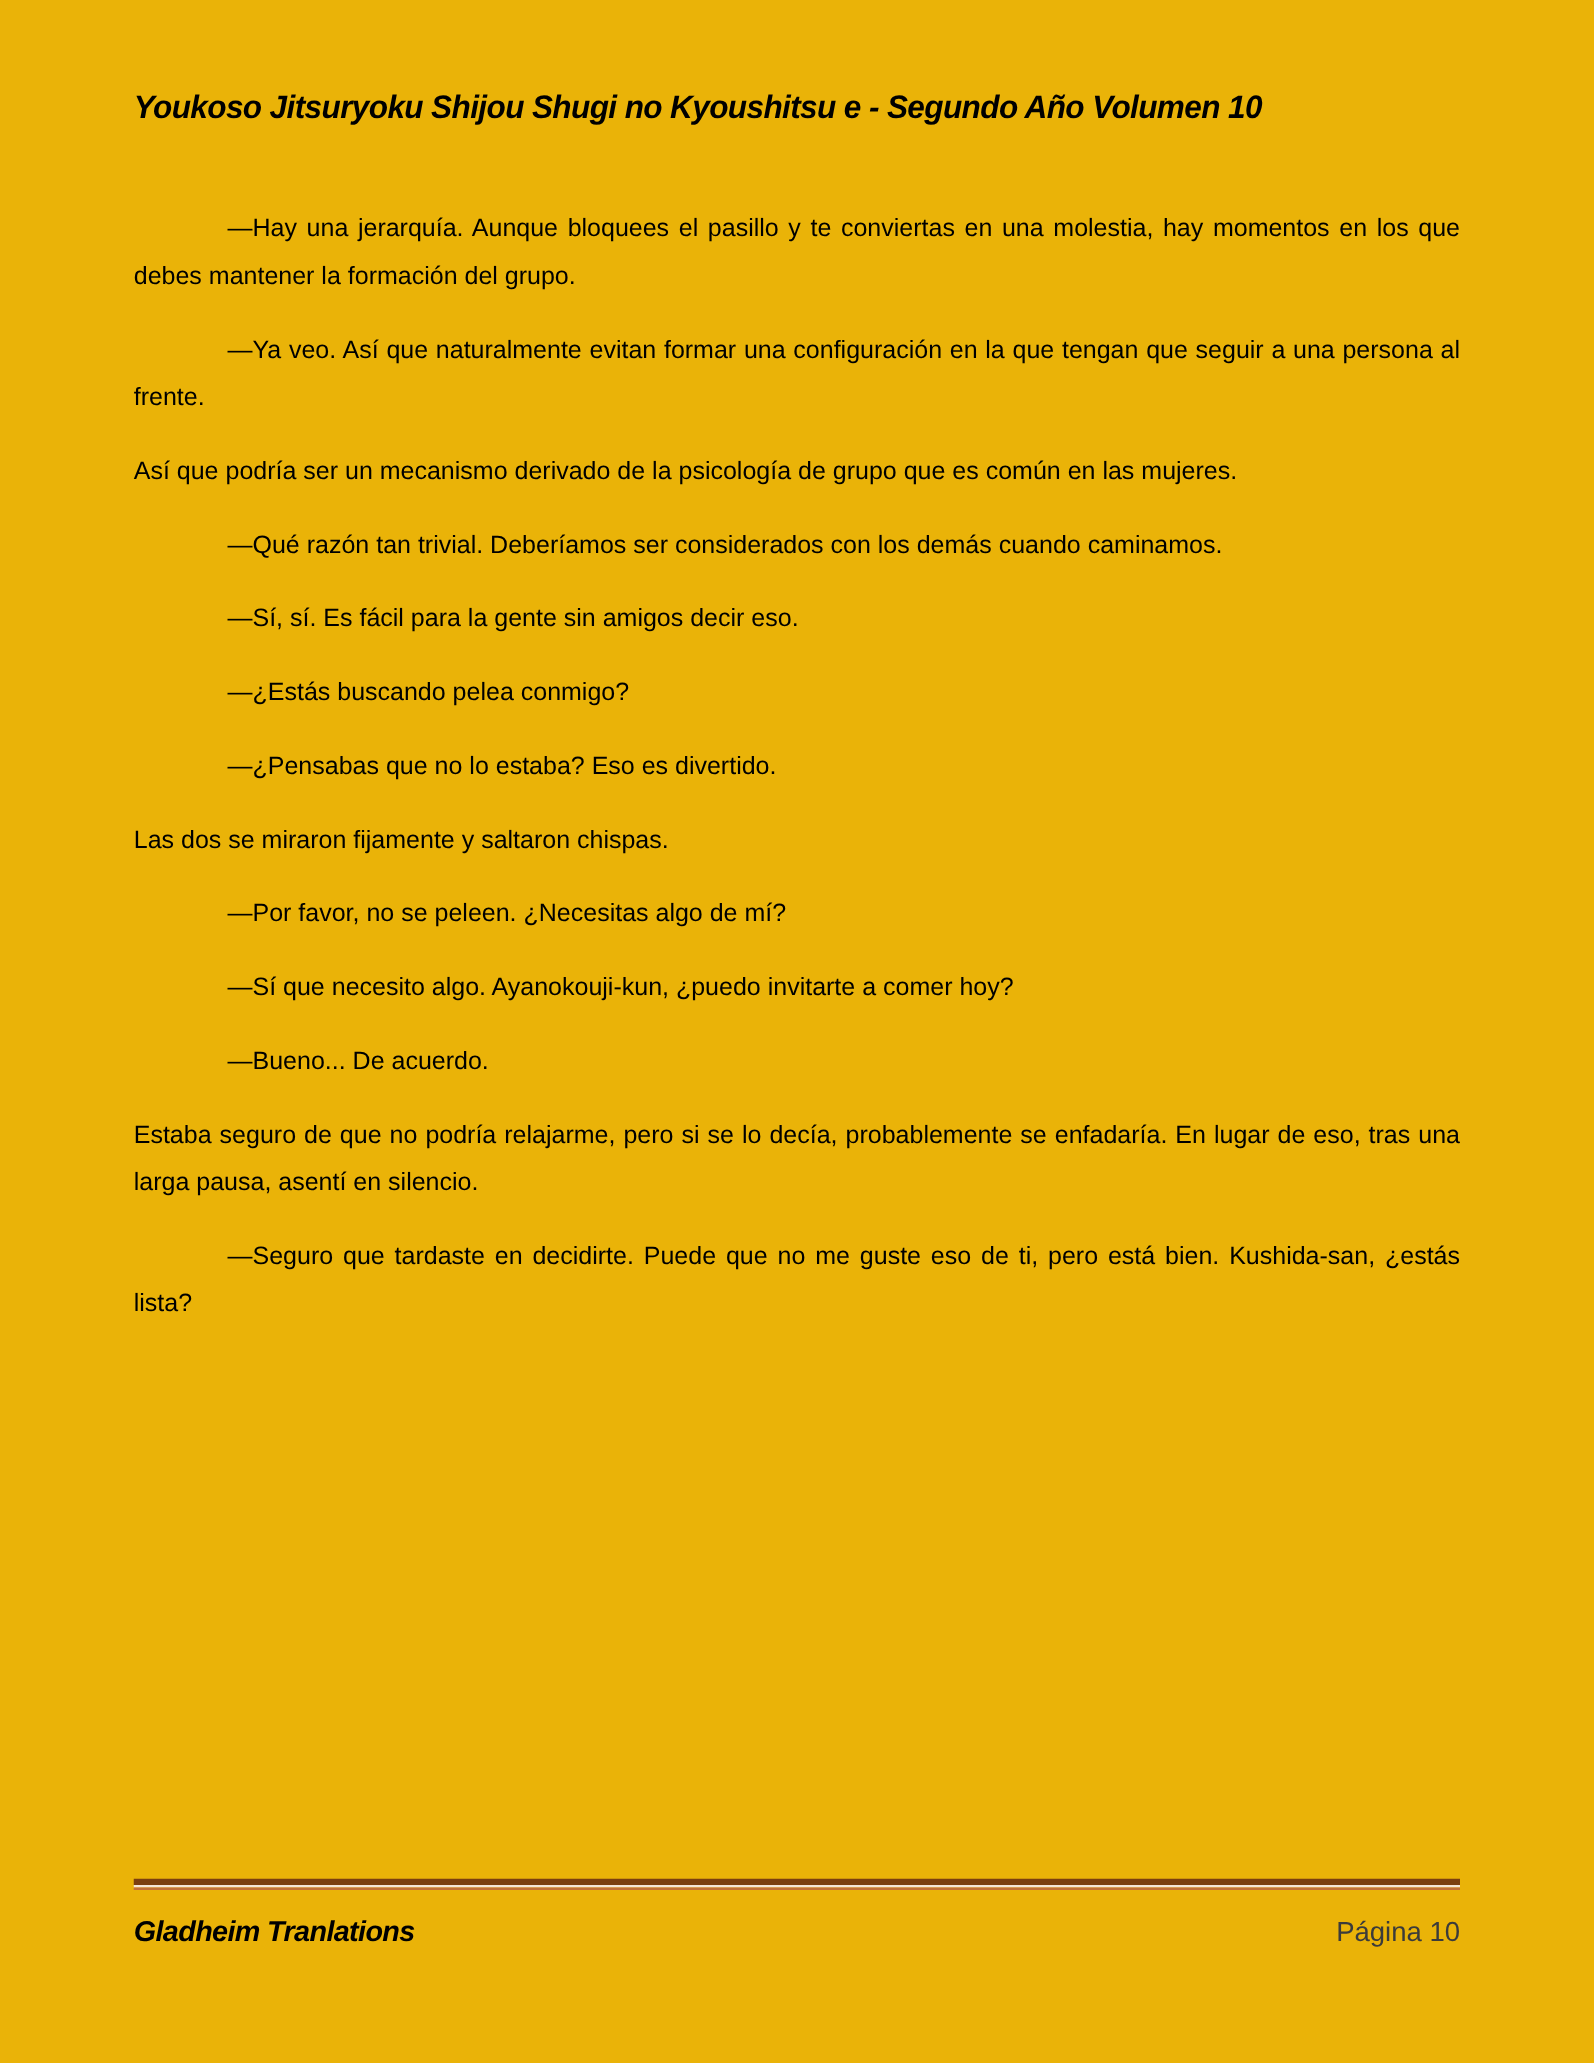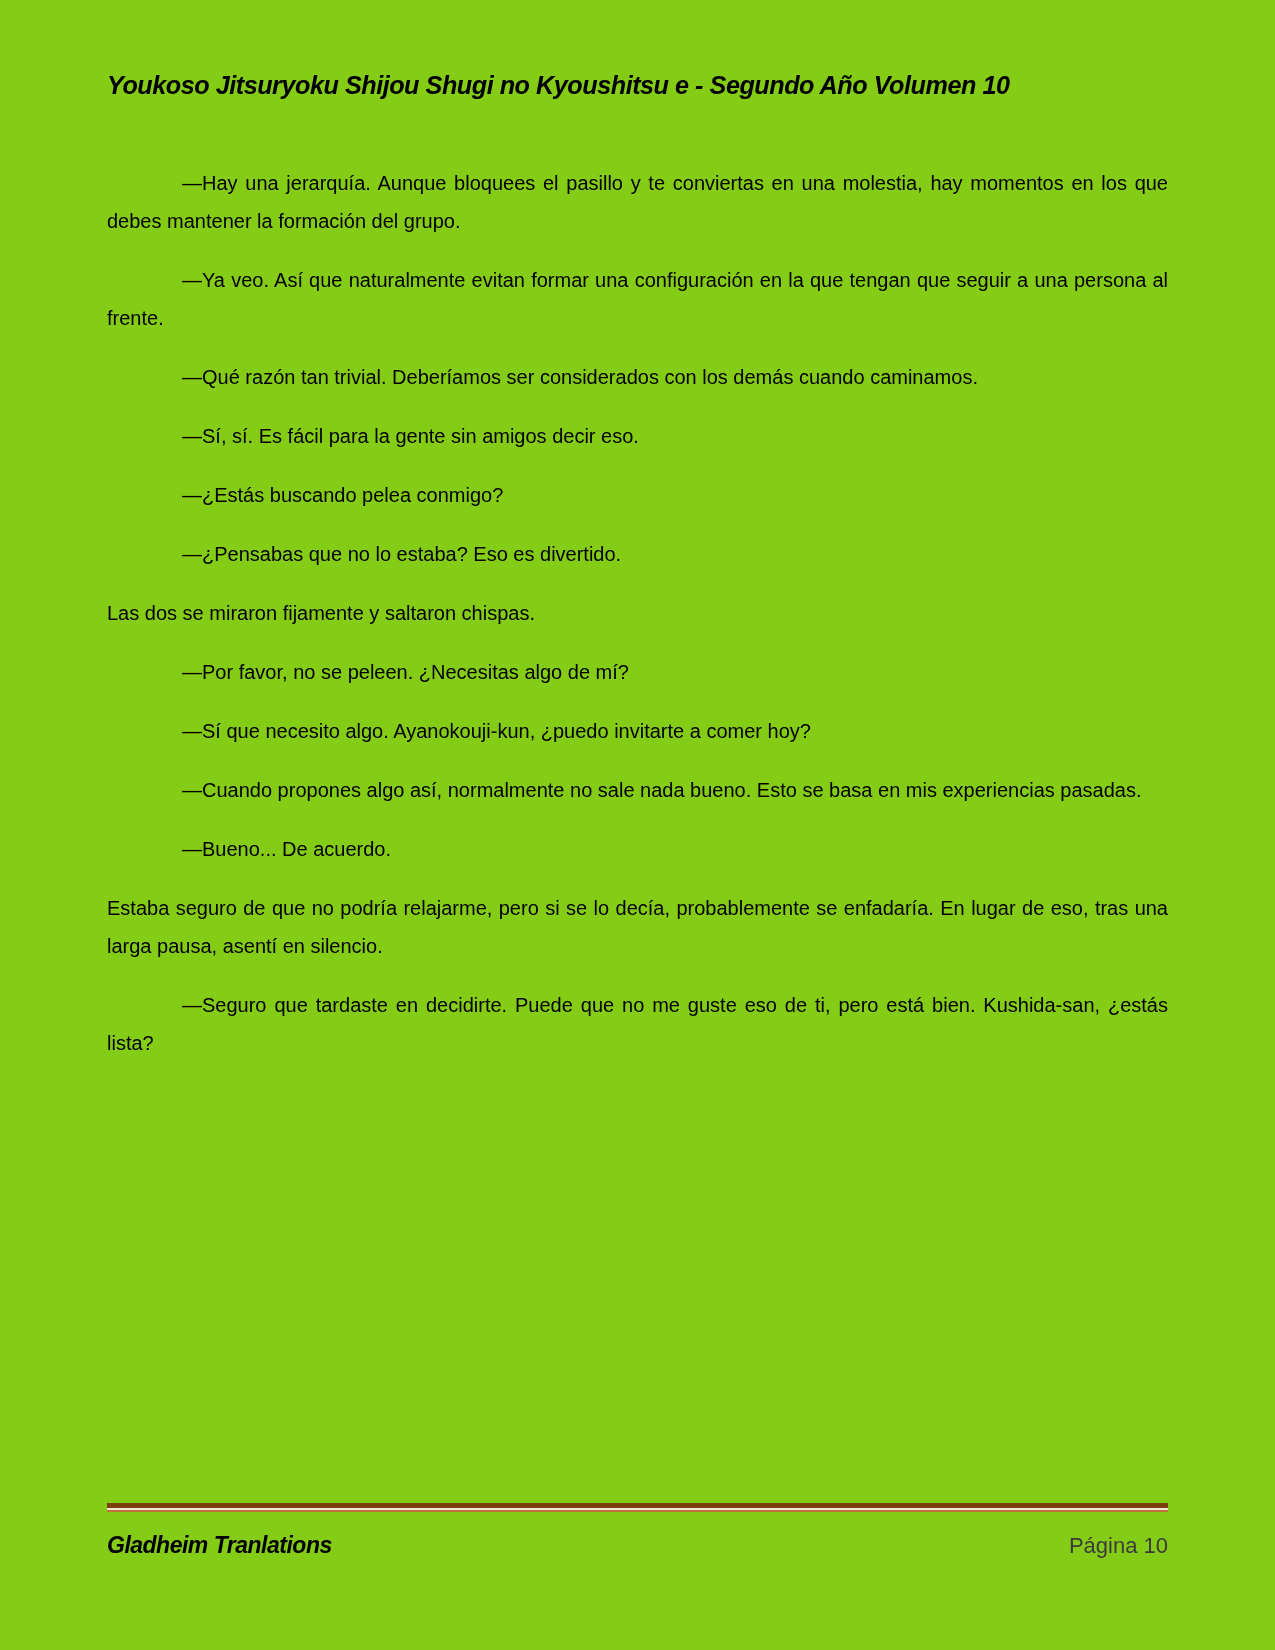--- a/index.html
+++ b/index.html
@@ -1,19 +1,19 @@
 <!DOCTYPE html>
 <html><head>
 <meta charset="utf-8">
 <style>
   html,body{margin:0;padding:0;background:#888;}
   .page{
     position:relative;
     width:1275px;height:1650px;
-    background:#84cc16;
+    background:#eab308;
     margin:0 auto;
     box-sizing:border-box;
     padding:70px 107px 0 107px;
     font-family:"Liberation Sans", sans-serif;
     color:#000000;
     overflow:hidden;
   }
   .header-title{
     font-family:"Liberation Sans", sans-serif;
     font-weight:bold;
@@ -71,28 +71,28 @@
 <body>
 
 <div class="page">
 
   <div class="header-title">Youkoso Jitsuryoku Shijou Shugi no Kyoushitsu e - Segundo Año Volumen 10</div>
 
   <div class="body-text">
 
   <p class="para indent">—Hay una jerarquía. Aunque bloquees el pasillo y te conviertas en una molestia, hay momentos en los que debes mantener la formación del grupo.</p>
       <p class="para indent">—Ya veo. Así que naturalmente evitan formar una configuración en la que tengan que seguir a una persona al frente.</p>
+      <p class="para">Así que podría ser un mecanismo derivado de la psicología de grupo que es común en las mujeres.</p>
       <p class="para indent">—Qué razón tan trivial. Deberíamos ser considerados con los demás cuando caminamos.</p>
       <p class="para indent">—Sí, sí. Es fácil para la gente sin amigos decir eso.</p>
       <p class="para indent">—¿Estás buscando pelea conmigo?</p>
       <p class="para indent">—¿Pensabas que no lo estaba? Eso es divertido.</p>
       <p class="para">Las dos se miraron fijamente y saltaron chispas.</p>
       <p class="para indent">—Por favor, no se peleen. ¿Necesitas algo de mí?</p>
       <p class="para indent">—Sí que necesito algo. Ayanokouji-kun, ¿puedo invitarte a comer hoy?</p>
-      <p class="para indent">—Cuando propones algo así, normalmente no sale nada bueno. Esto se basa en mis experiencias pasadas.</p>
       <p class="para indent">—Bueno... De acuerdo.</p>
       <p class="para">Estaba seguro de que no podría relajarme, pero si se lo decía, probablemente se enfadaría. En lugar de eso, tras una larga pausa, asentí en silencio.</p>
       <p class="para indent">—Seguro que tardaste en decidirte. Puede que no me guste eso de ti, pero está bien. Kushida-san, ¿estás lista?</p>
     </div>
 
   <div class="footer">
     <div class="rule-thick" style="background: rgb(123, 63, 16);"></div>
     <div class="rule-gap"></div>
     <div class="rule-thin" style="background: rgb(194, 112, 59);"></div>
     <div class="footer-row">

